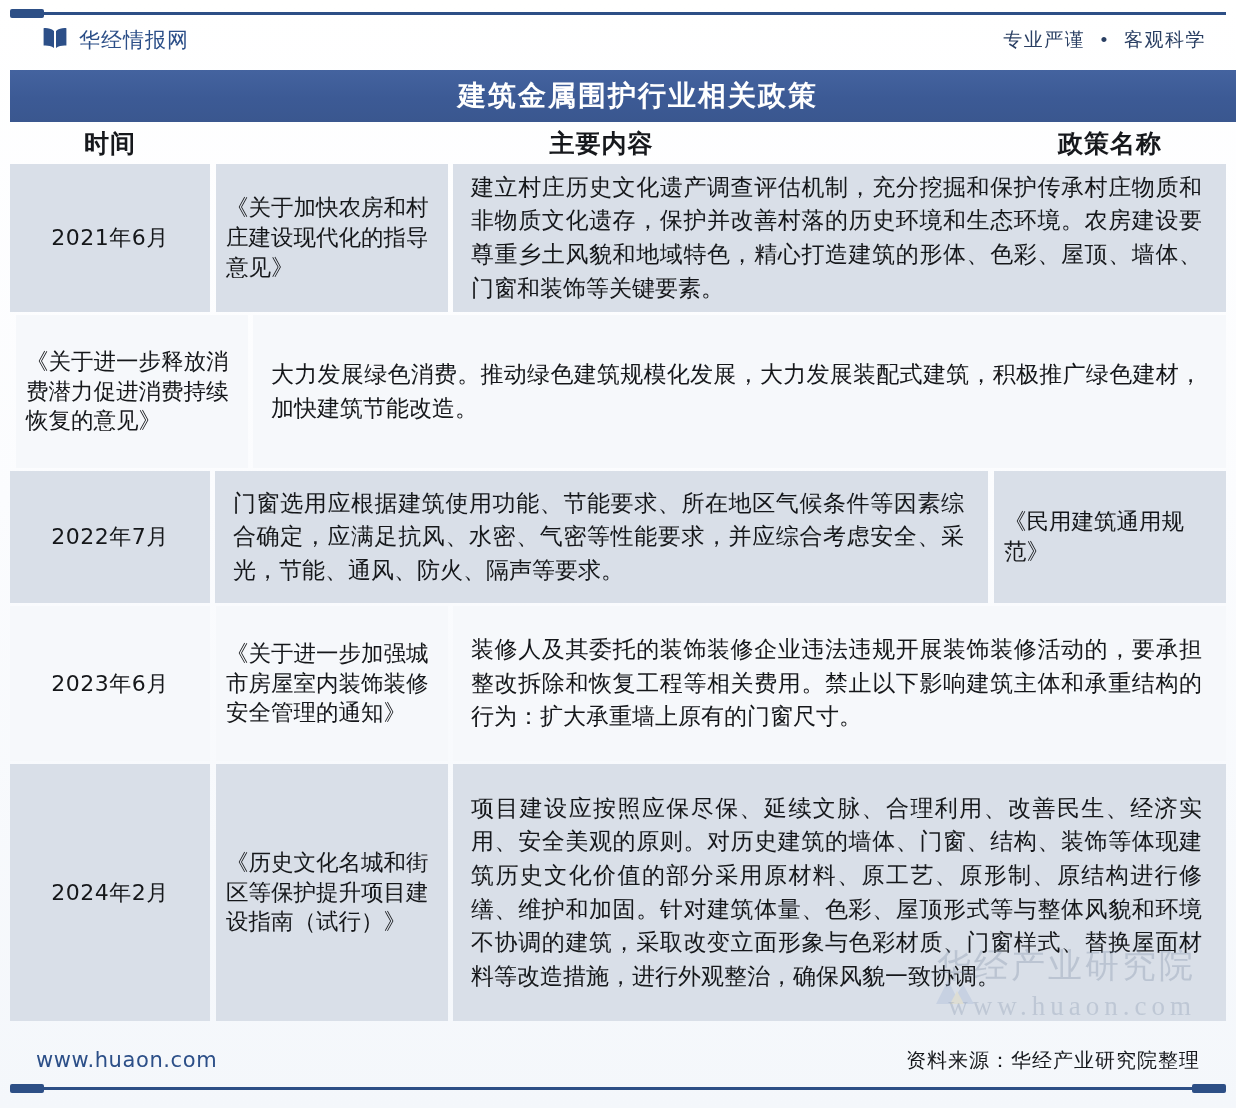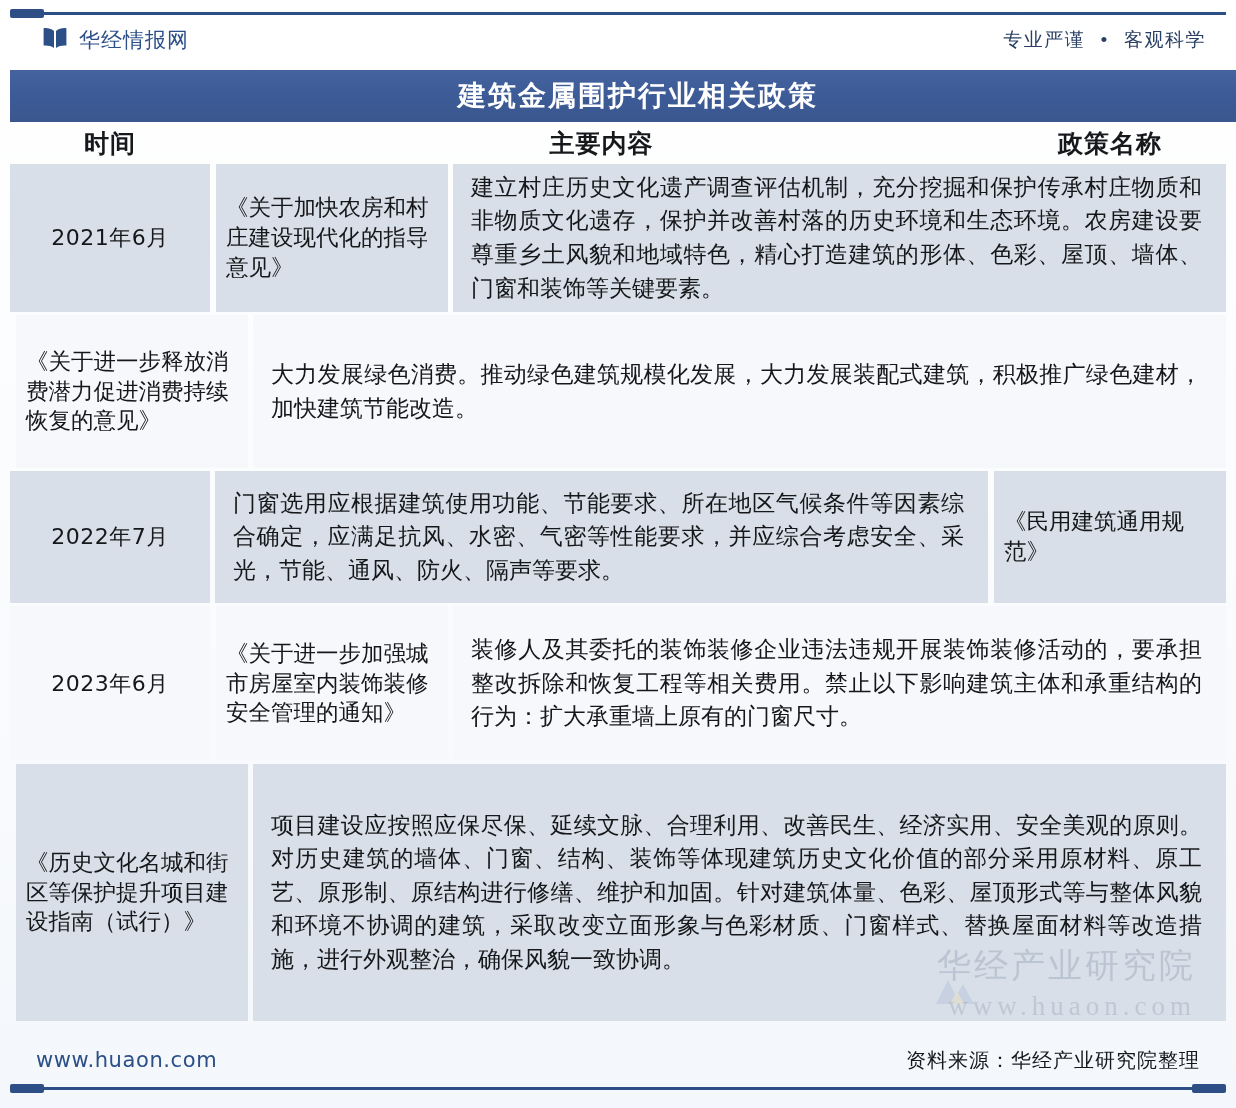--- a/index.html
+++ b/index.html
@@ -189,20 +189,21 @@
       <div class="cell cell-name">《民用建筑通用规范》</div>
     </div>
 
     <div class="trow shade-b" style="height:155px;">
       <div class="cell cell-time">2023年6月</div>
       <div class="cell cell-name">《关于进一步加强城市房屋室内装饰装修安全管理的通知》</div>
       <div class="cell cell-body">装修人及其委托的装饰装修企业违法违规开展装饰装修活动的，要承担整改拆除和恢复工程等相关费用。禁止以下影响建筑主体和承重结构的行为：扩大承重墙上原有的门窗尺寸。</div>
     </div>
 
     <div class="trow shade-a" style="height:257px;">
+      <div class="cell cell-time">2024年2月</div>
       <div class="cell cell-name">《历史文化名城和街区等保护提升项目建设指南（试行）》</div>
       <div class="cell cell-body">项目建设应按照应保尽保、延续文脉、合理利用、改善民生、经济实用、安全美观的原则。对历史建筑的墙体、门窗、结构、装饰等体现建筑历史文化价值的部分采用原材料、原工艺、原形制、原结构进行修缮、维护和加固。针对建筑体量、色彩、屋顶形式等与整体风貌和环境不协调的建筑，采取改变立面形象与色彩材质、门窗样式、替换屋面材料等改造措施，进行外观整治，确保风貌一致协调。</div>
     </div>
   </div>
 
   <span class="wm-logo">
     <svg width="46" height="46" viewBox="0 0 46 46" aria-hidden="true">
       <path d="M4 30 L16 6 L24 22 L31 10 L42 30 Z" fill="#9fb4d6"></path>
       <path d="M18 30 L25 17 L32 30 Z" fill="#e9d9a8"></path>
     </svg>

